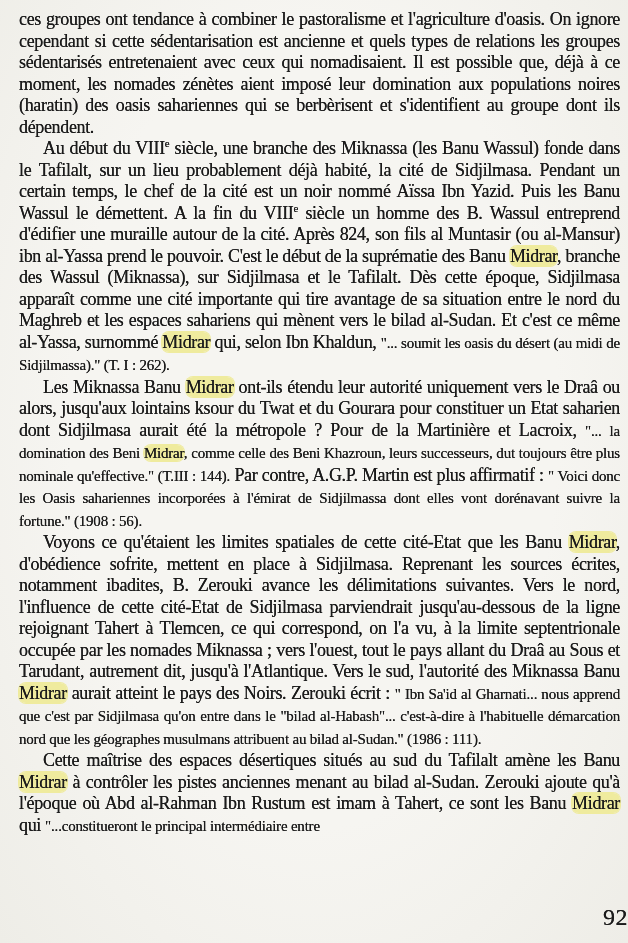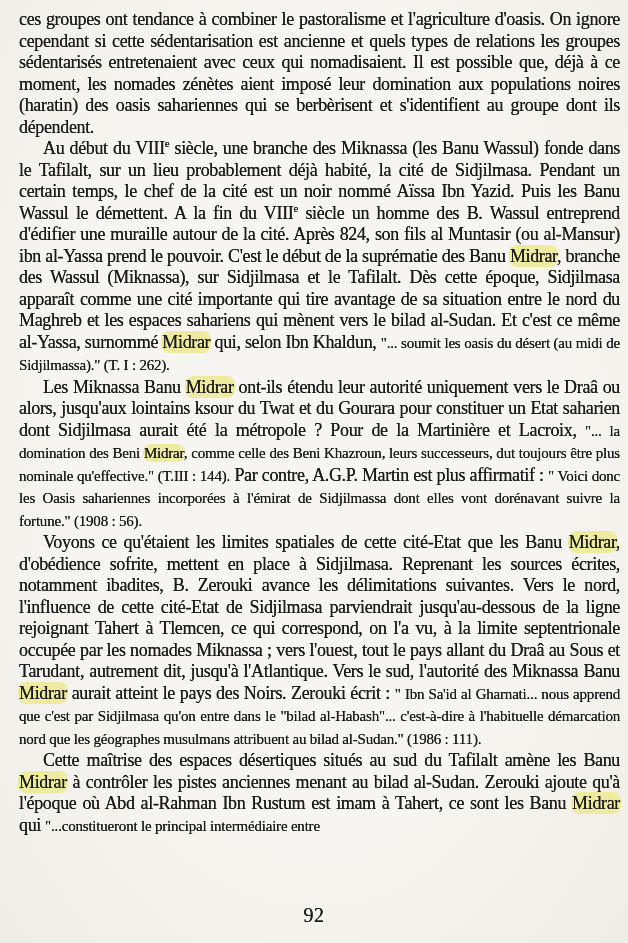--- a/index.html
+++ b/index.html
@@ -47,22 +47,22 @@
   .seg-hl {
     background-color: #efeb9e;
     box-shadow: 0 0 0 1px #efeb9e;
     border-radius: 7px;
   }
   .footer {
     position: absolute;
     left: 0;
     right: 0;
     top: 904px;
-    text-align: center;
-    font-size: 20px;
+    text-align: right;
+    font-size: 24px;
     letter-spacing: 0.5px;
     text-shadow: 0 0 0.45px #242424;
   }
 </style>
 </head>
 <body>
 
 <div class="page">
   <div class="text-block">
       <p class="para"><span>ces groupes ont tendance à combiner le pastoralisme et l'agriculture d'oasis. On ignore cependant si cette sédentarisation est ancienne et quels types de relations les groupes sédentarisés entretenaient avec ceux qui nomadisaient. Il est possible que, déjà à ce moment, les nomades zénètes aient imposé leur domination aux populations noires (haratin) des oasis sahariennes qui se berbèrisent et s'identifient au groupe dont ils dépendent.</span></p>

